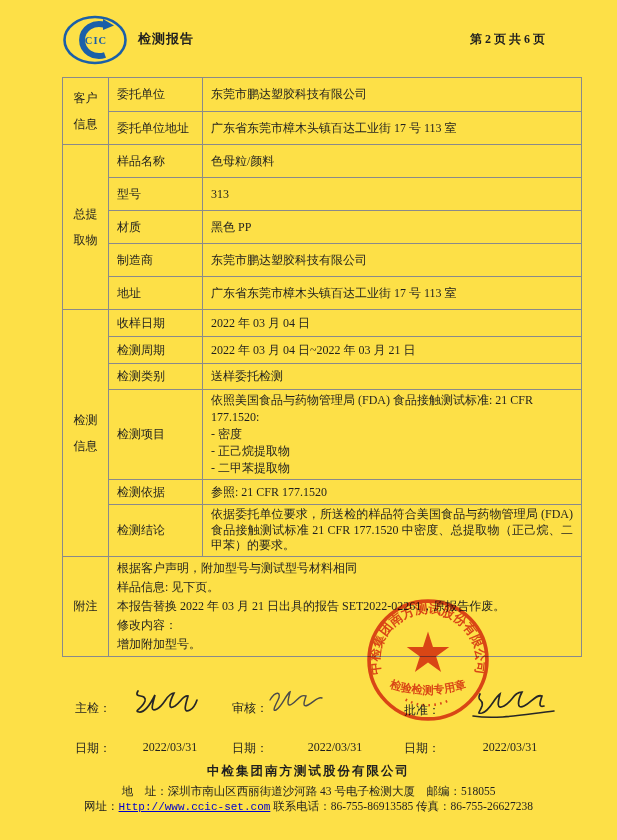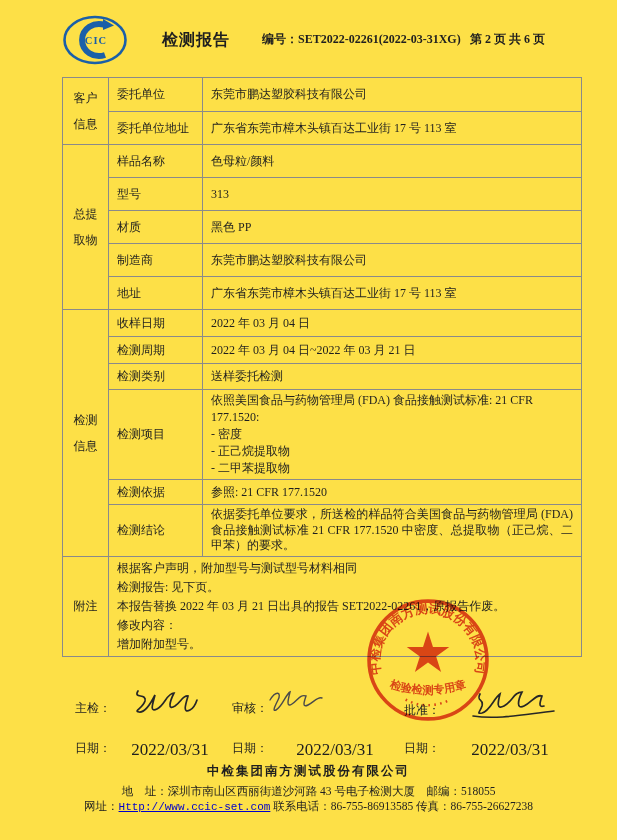--- a/index.html
+++ b/index.html
@@ -3,39 +3,39 @@
 <meta charset="utf-8">
 <style>
   html,body{margin:0;padding:0;background:#fff;}
   .page{
     position:relative;width:617px;height:840px;background:#fde047;overflow:hidden;
     font-family:"Liberation Serif","DejaVu Serif",serif;color:#1f1f1f;
   }
   
   .header{position:absolute;left:62px;top:0;width:520px;height:77px;}
   .logo{position:absolute;left:0;top:15px;}
-  .hdr-title{position:absolute;left:100px;top:30px;font-size:16px;font-weight:bold;letter-spacing:1px;}
+  .hdr-title{position:absolute;left:76px;top:30px;font-size:13px;font-weight:bold;letter-spacing:1px;}
   .hdr-no{position:absolute;left:200px;top:31px;font-size:12px;font-weight:bold;white-space:nowrap;}
   .hdr-pages{position:absolute;left:408px;top:31px;font-size:12px;font-weight:bold;white-space:nowrap;}
   
   table.report{
     position:absolute;left:62px;top:77px;width:520px;
     border-collapse:collapse;table-layout:fixed;font-size:12px;
   }
   table.report td{border:1px solid #8a8a8a;padding:2px 8px;vertical-align:middle;}
   td.sec{text-align:center;padding:2px 2px;}
   .vlab{display:inline-block;width:2.15em;line-height:26px;}
   td.lab{padding-left:10px;margin-left:32px;}
   td.val{padding-left:10px;}
   td.proj{vertical-align:middle;line-height:17px;padding-top:4px;padding-bottom:4px;}
   td.concl{line-height:15.5px;text-align:justify;padding:3px 8px 3px 10px;}
   td.notes{vertical-align:middle;line-height:19px;padding-top:6px;padding-bottom:6px;}
   
   .signoff span.role{position:absolute;font-size:12px;white-space:nowrap;}
-  .signoff .date-val{position:absolute;font-size:17px;text-align:center;width:80px;white-space:nowrap;}
+  .signoff .date-val{position:absolute;font-size:12px;text-align:center;width:80px;white-space:nowrap;}
   .sig{position:absolute;}
   
   .seal{position:absolute;left:365px;top:597px;opacity:.87;mix-blend-mode:multiply;pointer-events:none;}
   
   .footer{position:absolute;left:0;top:763px;width:617px;text-align:center;}
   .f-company{font-size:12.5px;font-weight:bold;letter-spacing:2px;margin-bottom:4px;}
   .f-line{font-size:11.5px;line-height:15px;white-space:nowrap;}
   .f-link{color:#0000cc;text-decoration:underline;font-family:"Liberation Mono","DejaVu Sans Mono",monospace;font-size:11px;margin-top:24px;}
 </style>
 </head>
@@ -44,21 +44,20 @@
 <div class="page">
 
   <div class="header">
     <svg class="logo" width="66" height="50" viewBox="0 0 66 50">
       <ellipse cx="33" cy="25" rx="30.5" ry="23" fill="none" stroke="#1a5fa8" stroke-width="2.6"></ellipse>
       <path d="M 43,10 A 17,16 0 1 0 43,40" fill="none" stroke="#1a5fa8" stroke-width="6" stroke-linecap="butt"></path>
       <polygon points="41,4 52,10.5 41,15" fill="#1a5fa8"></polygon>
       <text x="34" y="29" text-anchor="middle" font-size="10.5" font-weight="bold" letter-spacing="1" font-family="Liberation Serif, DejaVu Serif, serif" fill="#1a5fa8">CIC</text>
     </svg>
     <span class="hdr-title">检测报告</span>
-    <span class="hdr-no">编号：SET2022-02261(2022-03-31XG)</span>
     <span class="hdr-pages">第 2 页 共 6 页</span>
   </div>
 
   <table class="report">
     <colgroup>
         <col style="width:46px">
         <col style="width:94px">
         <col>
       </colgroup>
     <tbody>
@@ -123,21 +122,21 @@
       </tr>
       <tr style="height:46px">
         <td class="lab">检测结论</td>
         <td class="val concl">依据委托单位要求，所送检的样品符合美国食品与药物管理局 (FDA) 食品接触测试标准 21 CFR 177.1520 中密度、总提取物（正己烷、二甲苯）的要求。</td>
       </tr>
 
       <tr style="height:97px">
         <td class="sec">附注</td>
         <td class="val notes" colspan="2">
           <div>根据客户声明，附加型号与测试型号材料相同</div>
-          <div>检测报告: 见下页。</div>
+          <div>样品信息: 见下页。</div>
           <div>本报告替换 2022 年 03 月 21 日出具的报告 SET2022-02261，原报告作废。</div>
           <div>修改内容：</div>
           <div>增加附加型号。</div>
         </td>
       </tr>
     </tbody>
   </table>
 
   <div class="signoff">
     <span class="role" style="left:75px;top:700px">主检：</span>

